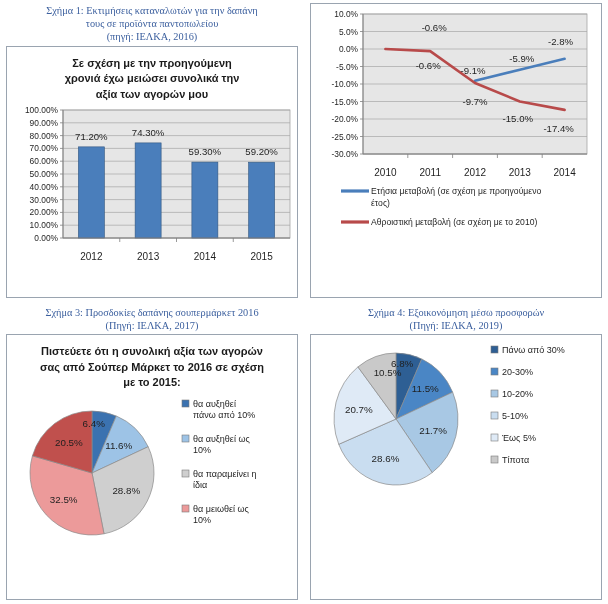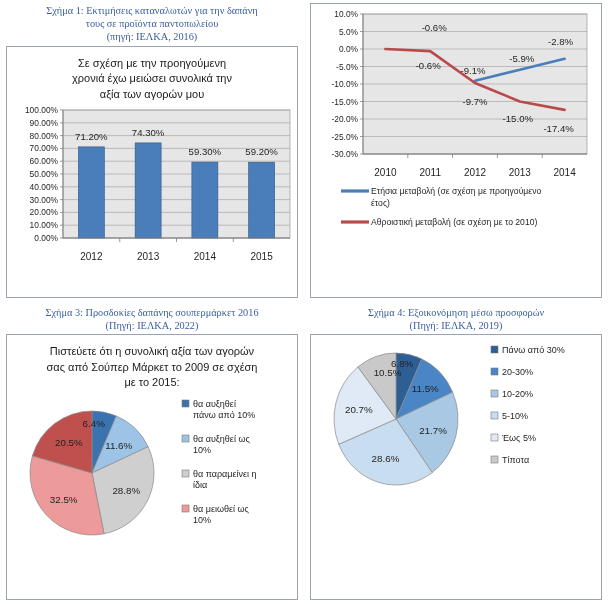--- a/index.html
+++ b/index.html
@@ -34,21 +34,21 @@
   }
   .chart-box {
     flex: 1;
     border: 1px solid #9aa4b0;
     background: #ffffff;
     position: relative;
     overflow: hidden;
   }
   .chart-title {
     text-align: center;
-    font-weight: normal;
+    font-weight: bold;
     font-size: 11px;
     line-height: 15.5px;
     color: #1a1a1a;
     padding: 9px 16px 0 16px;
     white-space: pre-line;
   }
   .plot-wrap { position: relative; width: 100%; }
   svg { display: block; }
   .axis-lab { font-size: 8.4px; fill: #1f1f1f; font-family: "Liberation Sans", sans-serif; }
   .cat-lab  { font-size: 10px; fill: #1f1f1f; font-family: "Liberation Sans", sans-serif; }
@@ -186,24 +186,24 @@
             <text x="60" y="202" class="leg2-lab" text-anchor="start">έτος)</text>
             <line x1="30" y1="218" x2="58" y2="218" stroke="#b84a4a" stroke-width="3.2"></line>
             <text x="60" y="221" class="leg2-lab" text-anchor="start">Αθροιστική μεταβολή (σε σχέση με το 2010)</text>
           </svg>
       </div>
     </div>
   </div>
 
   <div class="quadrant">
     <div class="fig-caption">Σχήμα 3: Προσδοκίες δαπάνης σουπερμάρκετ 2016
-(Πηγή: ΙΕΛΚΑ, 2022)</div>
+(Πηγή: ΙΕΛΚΑ, 2017)</div>
     <div class="chart-box">
       <div class="chart-title">Πιστεύετε ότι η συνολική αξία των αγορών
-σας από Σούπερ Μάρκετ το 2009 σε σχέση
+σας από Σούπερ Μάρκετ το 2016 σε σχέση
 με το 2015:</div>
       <div class="plot-wrap">
         <svg id="svg-pie3" width="290" height="185" viewBox="0 0 290 185">
             <g>
               <path d="M 85 82 L 85 20 A 62 62 0 0 1 109.31113726612699 24.965198301146593 Z" fill="#3b72b0" stroke="#8a8a8a" stroke-width="0.7"></path>
               <path d="M 85 82 L 109.31113726612699 24.965198301146593 A 62 62 0 0 1 141.15896435940613 55.728899488621494 Z" fill="#9dc3e6" stroke="#8a8a8a" stroke-width="0.7"></path>
               <path d="M 85 82 L 141.15896435940613 55.728899488621494 A 62 62 0 0 1 97.0238094428661 142.82292336349548 Z" fill="#cfcfcf" stroke="#8a8a8a" stroke-width="0.7"></path>
               <path d="M 85 82 L 97.0238094428661 142.82292336349548 A 62 62 0 0 1 25.417340528110145 64.8562929838143 Z" fill="#ec9a9a" stroke="#8a8a8a" stroke-width="0.7"></path>
               <path d="M 85 82 L 25.417340528110145 64.8562929838143 A 62 62 0 0 1 84.99999999999999 20 Z" fill="#c0504d" stroke="#8a8a8a" stroke-width="0.7"></path>
             </g>

